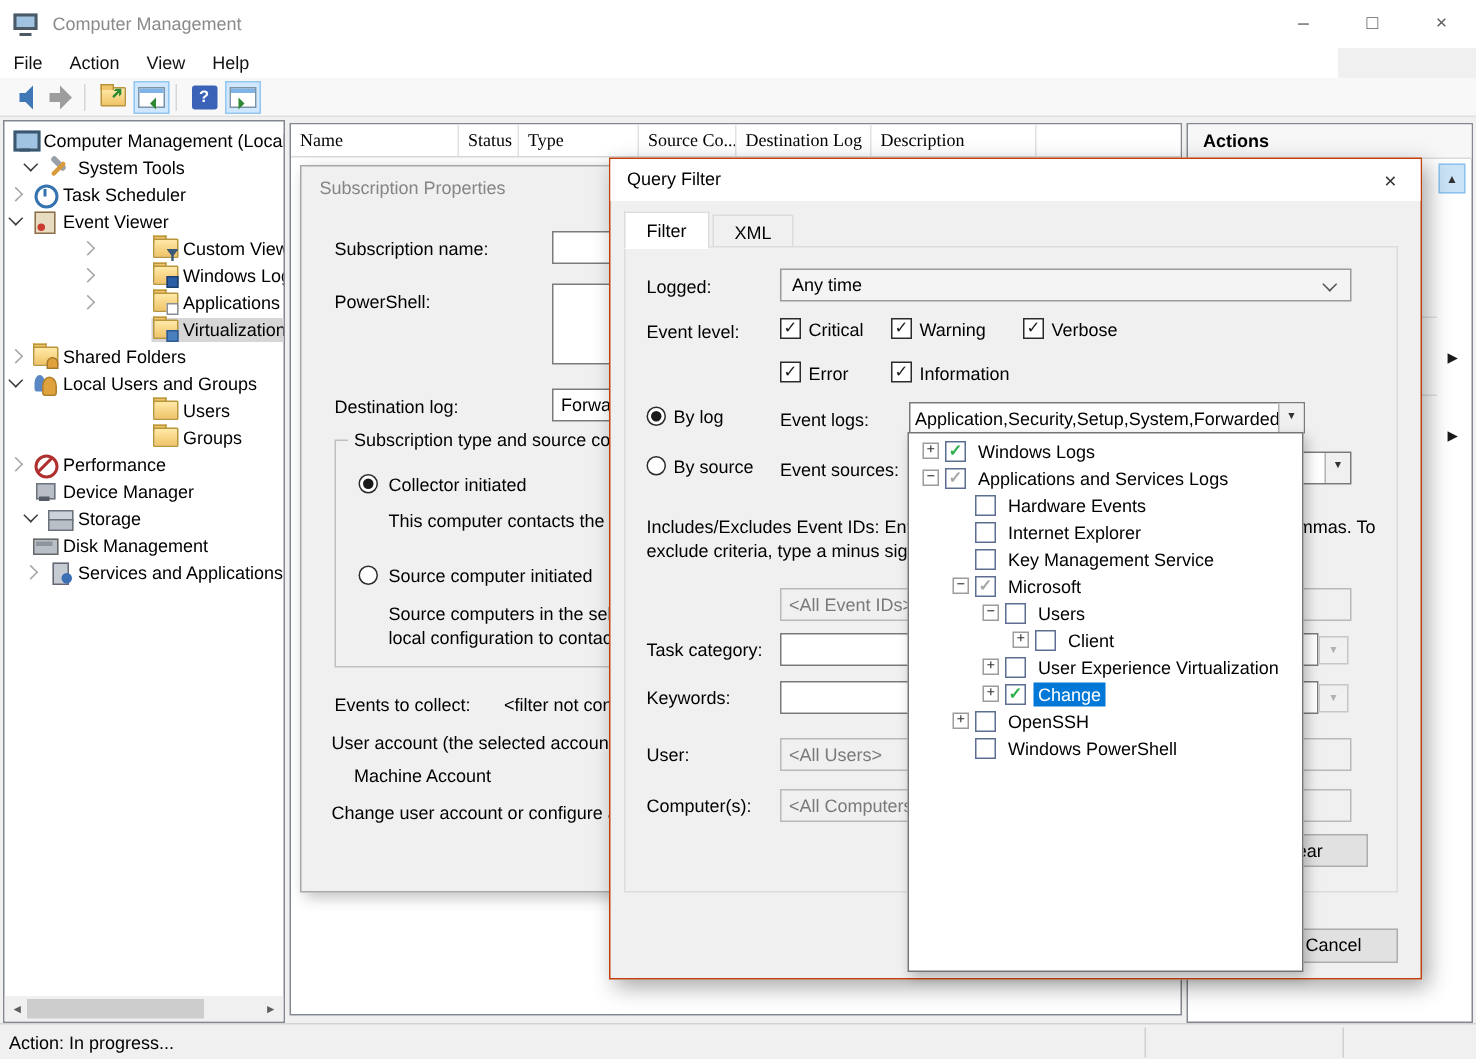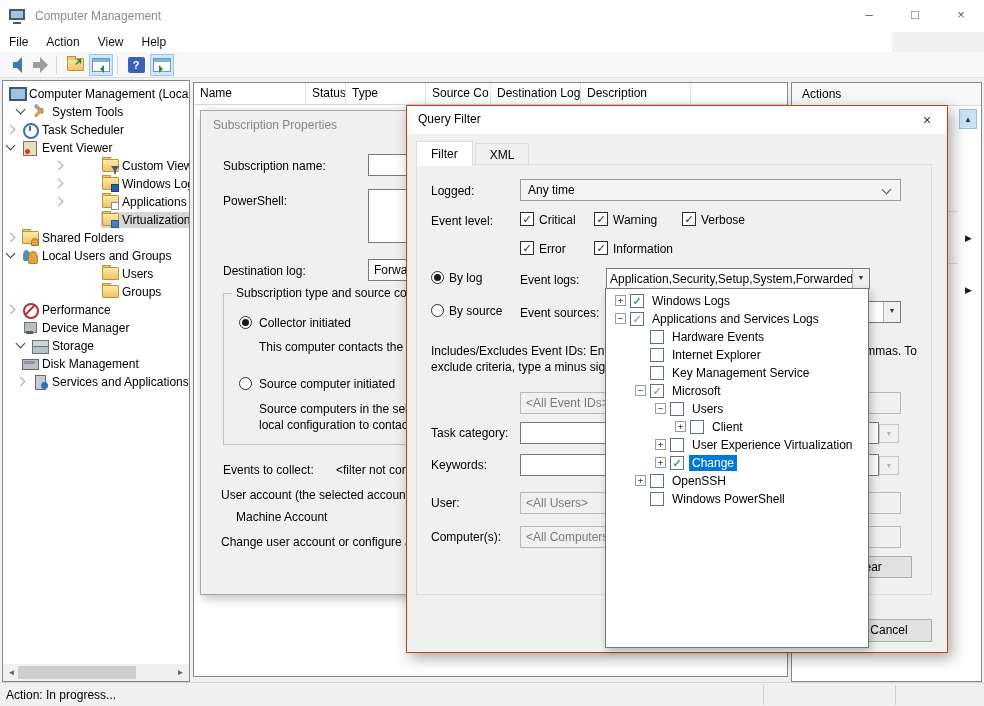--- a/index.html
+++ b/index.html
@@ -84,25 +84,25 @@
   .ico-disk::before { content:""; position:absolute; left:0; top:2px; width:15px; height:9px; background:#b9bfc7; border:1px solid #666; }
   .ico-disk::after { content:""; position:absolute; left:2px; top:4px; width:11px; height:3px; background:#8f959d; }
   .ico-services::before { content:""; position:absolute; left:3px; top:0; width:9px; height:13px; background:#c6ccd4; border:1px solid #667; }
   .ico-services::after { content:""; position:absolute; right:0; bottom:0; width:7px; height:7px; border-radius:50%; background:#3a6fb5; }
   
   .hscroll { position:absolute; left:0; bottom:0; width:186px; height:17px; background:#f0f0f0; display:flex; align-items:center; }
   .hs-btn { width:17px; height:17px; text-align:center; line-height:17px; color:#5e5e5e; font-size:8px; }
   .hs-thumb { position:absolute; left:15px; width:118px; height:13px; background:#cdcdcd; top:2px; }
   .hs-btn.right { position:absolute; right:0; }
   
-  .list-header { display:flex; height:22px; background:#fff; border-bottom:1px solid #d9d9d9; }
+  .list-header { display:flex; height:22px; background:#fff; border-bottom:1px solid #d9d9d9;font-family:Liberation Serif, serif; }
   .hcol { padding:3px 0 0 6px; border-right:1px solid #e2e2e2; overflow:hidden; white-space:nowrap; }
   .col-0{width:112px} .col-1{width:40px} .col-2{width:80px} .col-3{width:65px} .col-4{width:90px} .col-5{width:110px}
   
-  .actions-header { height:23px; border-bottom:1px solid #dcdcdc; font-weight:normal; padding:4px 0 16px 10px; background:#f7f7f7; }
+  .actions-header { height:23px; border-bottom:1px solid #dcdcdc; font-weight:bold; padding:4px 0 16px 10px; background:#f7f7f7; }
   .ap-collapse { position:absolute; right:4px; top:26px; width:18px; height:20px; background:#cbe3f7; border:1px solid #8fc3ef; text-align:center; line-height:19px; font-size:8px; color:#333; }
   .ap-sep { position:absolute; left:4px; width:162px; height:1px; background:#e4e4e4; }
   .ap-arrow { position:absolute; right:9px; font-size:9px; color:#1a1a1a; }
   
   .statusbar { position:absolute; left:0; top:682px; width:984px; height:24px; background:#f0f0f0; border-top:1px solid #d4d4d4; }
   .status-text { position:absolute; left:6px; top:5px; }
   .sb-sep { position:absolute; top:2px; width:1px; height:20px; background:#d0d0d0; }
   
   .sub-dialog { position:absolute; left:200px; top:110px; width:588px; height:485px; background:#f0f0f0; border:1px solid #a8a8a8; box-shadow:3px 3px 10px rgba(0,0,0,.28); z-index:20; }
   .sub-title { position:absolute; left:12px; top:7px; color:#858585; }

